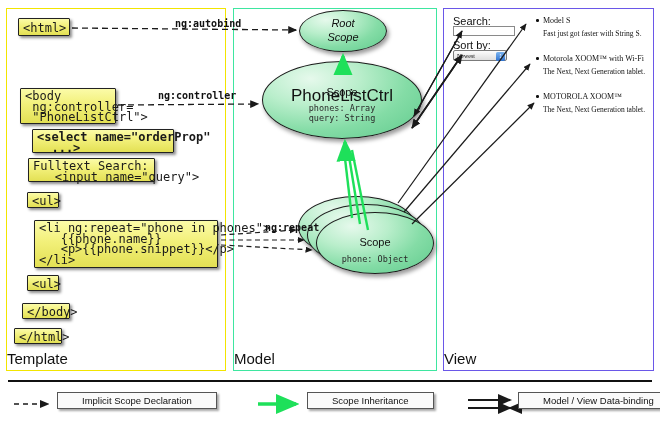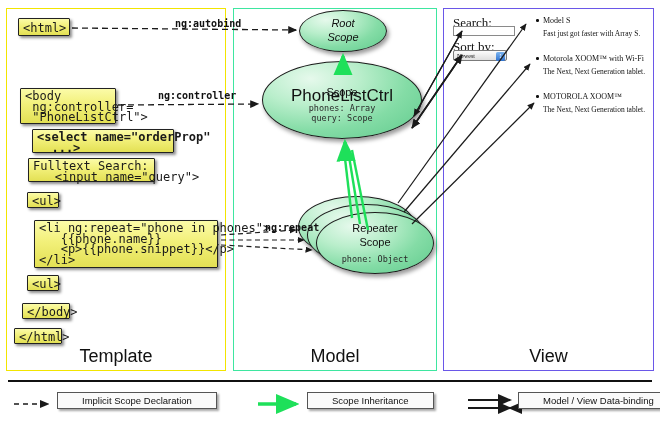--- a/index.html
+++ b/index.html
@@ -24,22 +24,21 @@
   }
   #panel-template { left: 6px;   top: 8px;  width: 220px; height: 363px; border: 1.5px solid #f2e500; }
   #panel-model    { left: 233px; top: 8px;  width: 204px; height: 363px; border: 1.5px solid #3ee6a0; }
   #panel-view     { left: 443px; top: 8px;  width: 211px; height: 363px; border: 1.5px solid #6a57e8; }
 
   .panel-label {
     position: absolute;
     bottom: 3px;
     left: 0;
     width: 100%;
-    text-align: center;
-    font-size: 18px;
+    font-size: 15px;
     color: #111;
     font-family: "Liberation Sans", sans-serif;
   }
 
   
   .codebox {
     position: absolute;
     background: linear-gradient(to bottom, #fbfba8 0%, #f2f07a 45%, #e3e054 100%);
     border: 1.2px solid #222;
     border-radius: 1px;
@@ -95,22 +94,22 @@
   
   #view-inner {
     position: absolute;
     left: 452px;
     top: 14px;
     width: 196px;
     height: 120px;
   }
   .view-lbl {
     position: absolute;
-    font-family: Liberation Serif, serif;
-    font-size: 13px;
+    font-family: Liberation Sans, sans-serif;
+    font-size: 11px;
     color: #111;
     white-space: nowrap;
   }
   #search-input-box {
     position: absolute;
     left: 1px; top: 12px;
     width: 62px; height: 10px;
     background: #ffffff;
     border: 1px solid #8a8a8a;
     box-sizing: border-box;
@@ -242,27 +241,26 @@
 
   <div class="scope" style="left:299px; top:10px; width:88px; height:42px;font-style:italic;">
     <div class="scope-title" style="top:6px; font-size:11px;">Root</div>
     <div class="scope-title" style="top:20px; font-size:11px;">Scope</div>
   </div>
 
   <div class="scope" style="left:262px; top:61px; width:160px; height:78px;">
     <div class="scope-title" style="top:24px; font-size:17px;">PhoneListCtrl</div>
     <div class="scope-title" style="top:24px; font-size:11px;">Scope</div>
     <div class="scope-props" style="top:42px;">phones: Array
-query: Scope</div>
+query: String</div>
   </div>
 
   <div class="scope" style="left:298px; top:196px; width:118px; height:62px;"></div>
   <div class="scope" style="left:307px; top:204px; width:118px; height:62px;"></div>
   <div class="scope" style="left:316px; top:212px; width:118px; height:62px;">
-    <div class="scope-title" style="top:9px; font-size:11px;">Repeater</div>
     <div class="scope-title" style="top:23px; font-size:11px;">Scope</div>
     <div class="scope-props" style="top:42px;">phone: Object</div>
   </div>
 
   <div class="edge-label" style="left:148px; top:18px;">ng:autobind</div>
   <div class="edge-label" style="left:131px; top:90px;">ng:controller</div>
   <div class="edge-label" style="left:238px; top:222px;">ng:repeat</div>
 
   <div id="view-inner">
     <div class="view-lbl" style="left:1px; top:1px;">Search:</div>
@@ -270,21 +268,21 @@
 
     <div class="view-lbl" style="left:1px; top:25px;">Sort by:</div>
     <div id="sort-select">
       <span class="sel-text">Newest</span>
       <span class="sel-btn"></span>
     </div>
 
     <div class="phone-item" style="left:84px; top:2px;">
       <span class="phone-bullet"></span>
       <span class="phone-name">Model S</span>
-      <span class="phone-snippet">Fast just got faster with Array S.</span>
+      <span class="phone-snippet">Fast just got faster with String S.</span>
     </div>
     <div class="phone-item" style="left:84px; top:40px;">
       <span class="phone-bullet"></span>
       <span class="phone-name">Motorola XOOM™  with Wi-Fi</span>
       <span class="phone-snippet">The Next, Next Generation tablet.</span>
     </div>
     <div class="phone-item" style="left:84px; top:78px;">
       <span class="phone-bullet"></span>
       <span class="phone-name">MOTOROLA XOOM™</span>
       <span class="phone-snippet">The Next, Next Generation tablet.</span>

